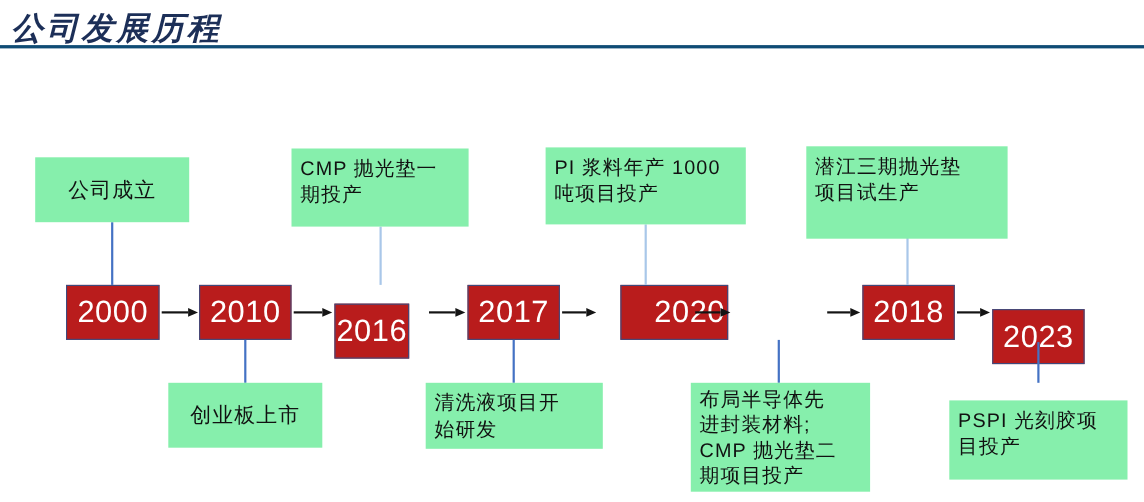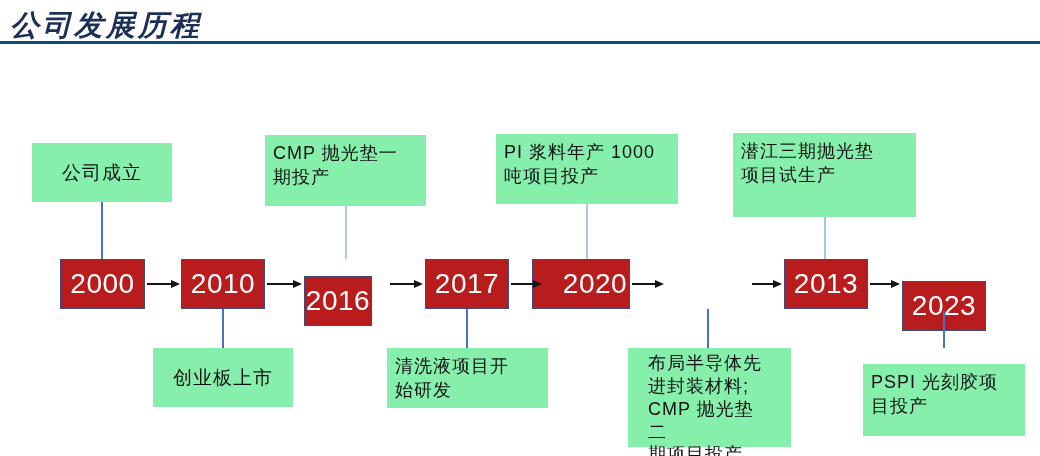--- a/index.html
+++ b/index.html
@@ -39,37 +39,37 @@
     color:#111111;font-size:18px;
   }
   .callout.center{
     display:flex;align-items:center;justify-content:center;
     font-size:19px;letter-spacing:1px;
   }
   .callout.multi{
     padding:7px 8px;white-space:pre-line;line-height:1.33;letter-spacing:1px;
   }
   .callout.tight{
-    padding:4px 20px;line-height:1.27;
+    padding:4px 8px;line-height:1.27;
   }
 </style>
 </head>
 <body>
 
 <div class="canvas">
 
   <div class="title">公司发展历程</div>
   <div class="rule"></div>
 
   <div class="year-box" style="left:60px;top:259px;width:85px;">2000</div>
   <div class="year-box" style="left:181px;top:259px;width:84px;">2010</div>
   <div class="year-box" style="left:304px;top:276px;width:68px;">2016</div>
   <div class="year-box" style="left:425px;top:259px;width:84px;">2017</div>
-  <div class="year-box" style="left:532px;top:259px;width:98px;padding-left:28px;">2020</div>
-  <div class="year-box" style="left:784px;top:259px;width:84px;">2013</div>
+  <div class="year-box" style="left:564px;top:259px;width:98px;padding-left:28px;">2020</div>
+  <div class="year-box" style="left:784px;top:259px;width:84px;">2018</div>
   <div class="year-box" style="left:902px;top:261px;width:84px;margin-top:20px;">2023</div>
 
   <div class="arrow" style="left:147px;width:24px;"></div>
   <div class="arrow" style="left:267px;width:26px;"></div>
   <div class="arrow" style="left:390px;width:24px;"></div>
   <div class="arrow" style="left:511px;width:22px;"></div>
   <div class="arrow" style="left:632px;width:23px;"></div>
   <div class="arrow" style="left:752px;width:21px;"></div>
   <div class="arrow" style="left:870px;width:21px;"></div>
 

